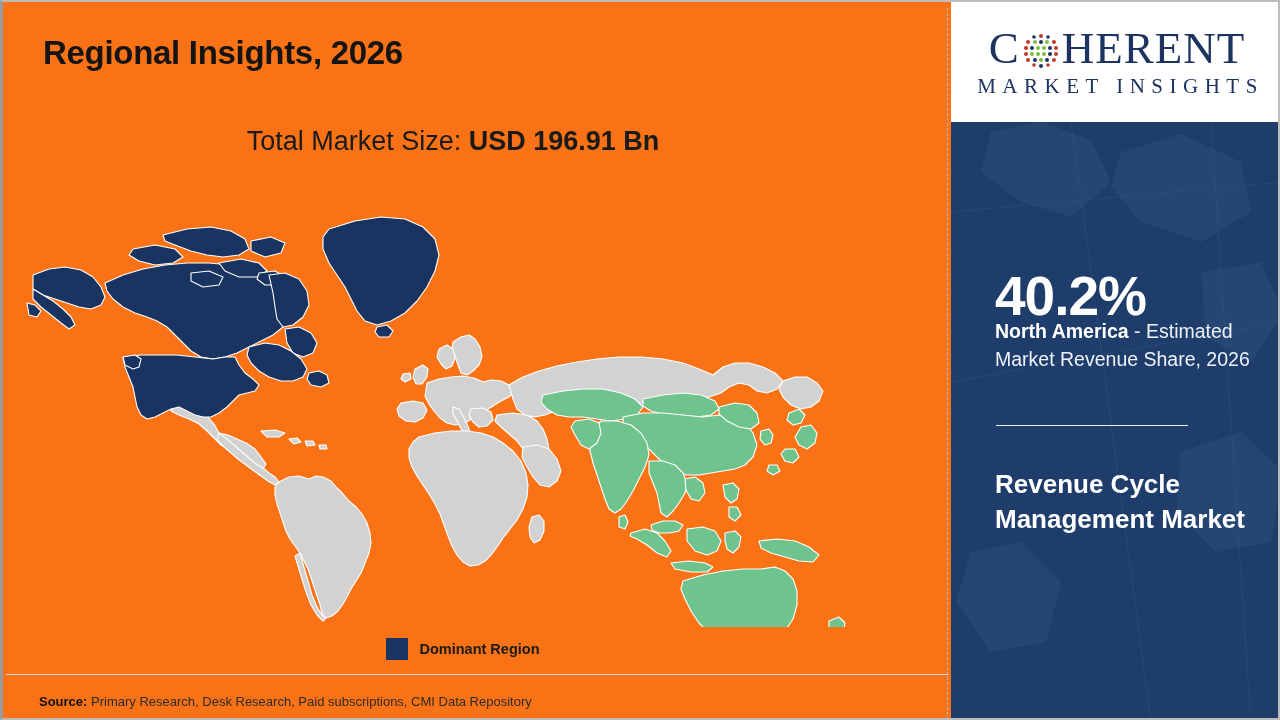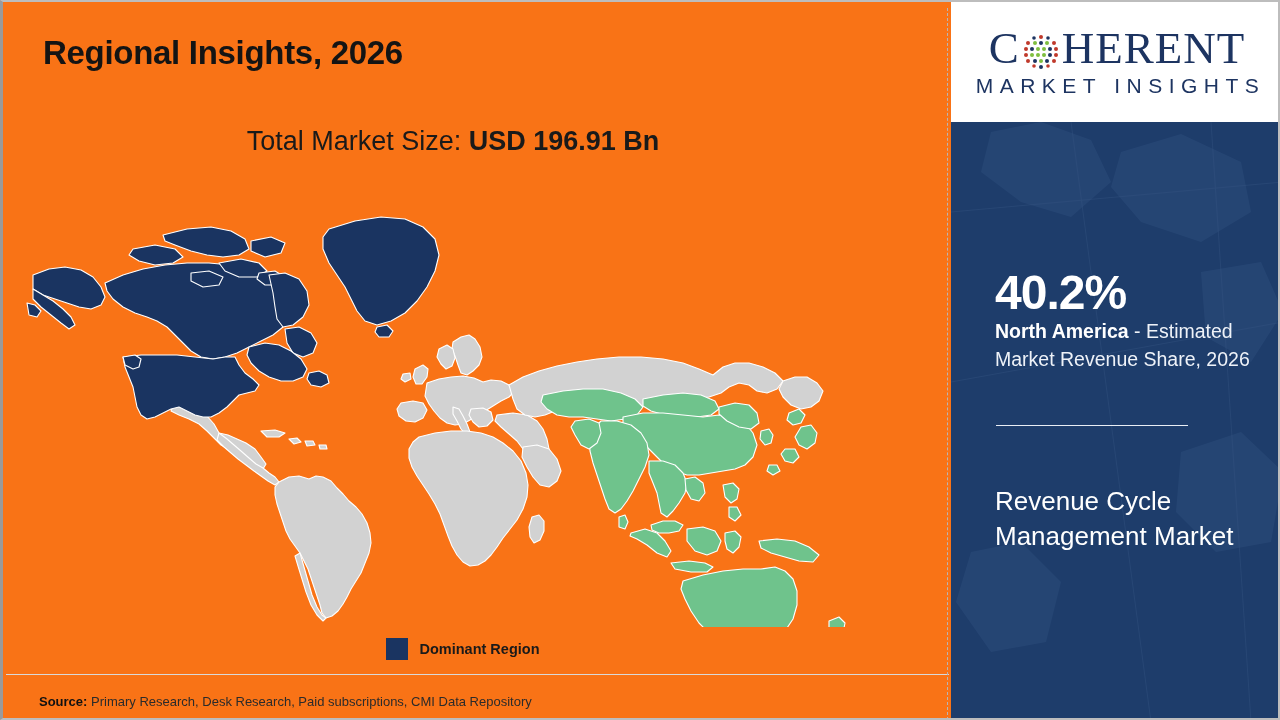--- a/index.html
+++ b/index.html
@@ -81,51 +81,51 @@
   .logo-row{
     display:flex;align-items:center;justify-content:center;
     font-family:"Liberation Serif","DejaVu Serif",serif;
     color:#1d3461;font-size:45px;letter-spacing:1px;line-height:1;
   }
   .logo-row .c{font-weight:400;}
   .logo-globe{
     display:inline-block;width:40px;height:40px;margin:0 1px;position:relative;top:3px;
   }
   .logo-sub{
-    font-family:Liberation Sans, sans-serif;
+    font-family:Liberation Serif, serif;
     color:#1d3461;font-size:21px;letter-spacing:6.5px;margin-top:3px;
     padding-left:7px;
   }
 
   .navy{
     position:absolute;left:0;top:120px;width:332px;height:600px;
     background:#1e3d6b;
     overflow:hidden;
   }
   .navy-texture{
     position:absolute;left:0;top:0;width:332px;height:600px;opacity:.16;
   }
   .navy-inner{position:absolute;left:0;top:0;width:332px;height:600px;}
 
   .pct{
     position:absolute;left:44px;top:147px;
-    font-size:48px;font-weight:bold;color:#ffffff;line-height:1;
+    font-size:55px;font-weight:bold;color:#ffffff;line-height:1;
     letter-spacing:-1px;
   }
   .share{
     position:absolute;left:44px;top:196px;width:270px;
     font-size:19.5px;color:#eef2f8;line-height:1.42;font-weight:300;
   }
   .share .region{font-weight:bold;color:#ffffff;}
   .hr{
     position:absolute;left:45px;top:303px;width:192px;height:1px;background:#e9eef5;
   }
   .market{
-    position:absolute;left:44px;top:362px;width:250px;
-    font-size:26px;color:#ffffff;line-height:1.35;font-weight:400;
+    position:absolute;left:44px;top:345px;width:250px;
+    font-size:26px;color:#ffffff;line-height:1.35;font-weight:700;
   }
 </style>
 </head>
 <body>
 
 <div class="page">
 
   <div class="left">
 
     <div class="title">Regional Insights, 2026</div>

